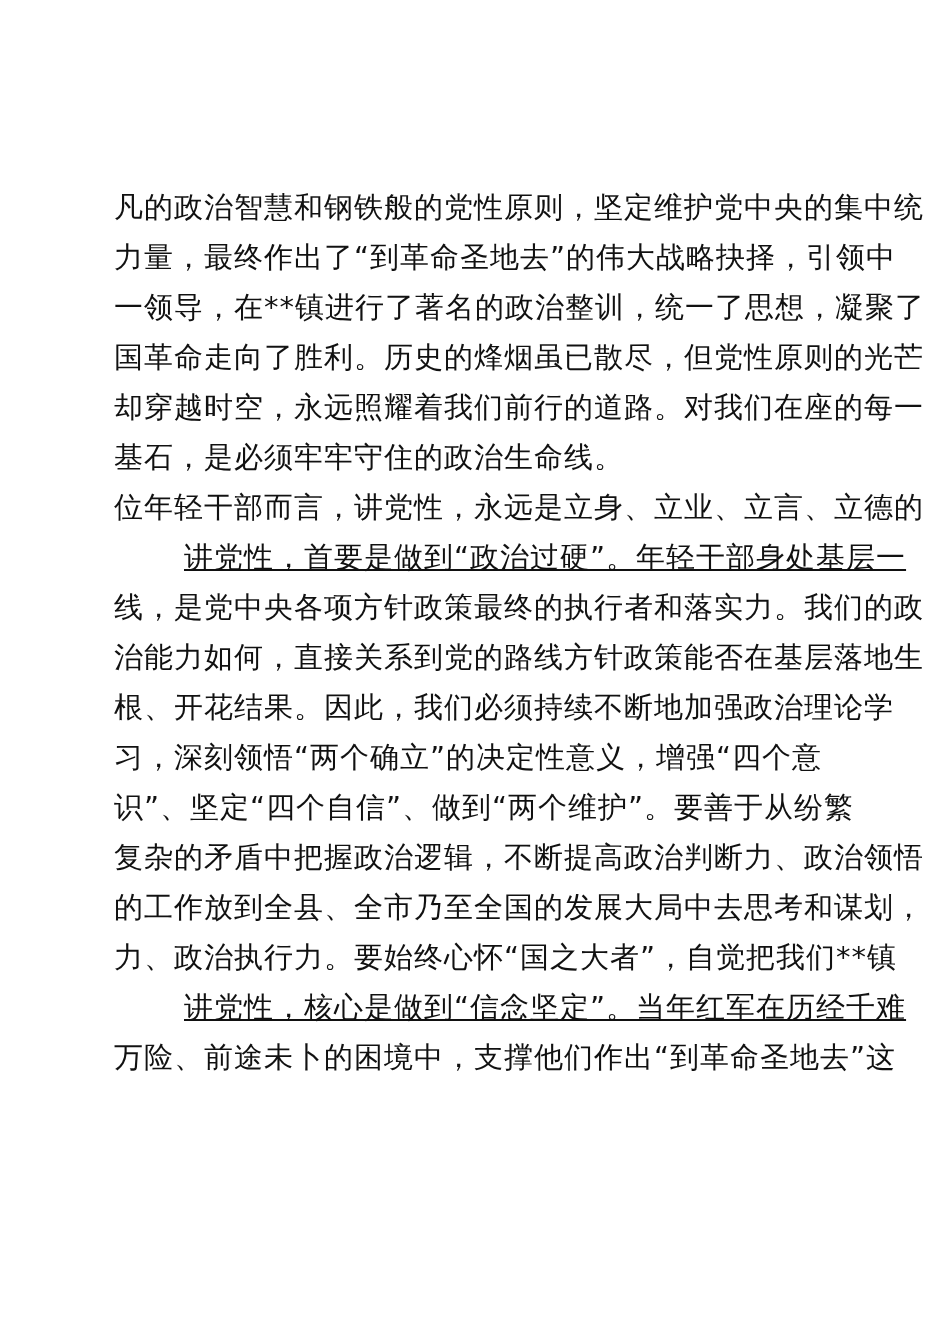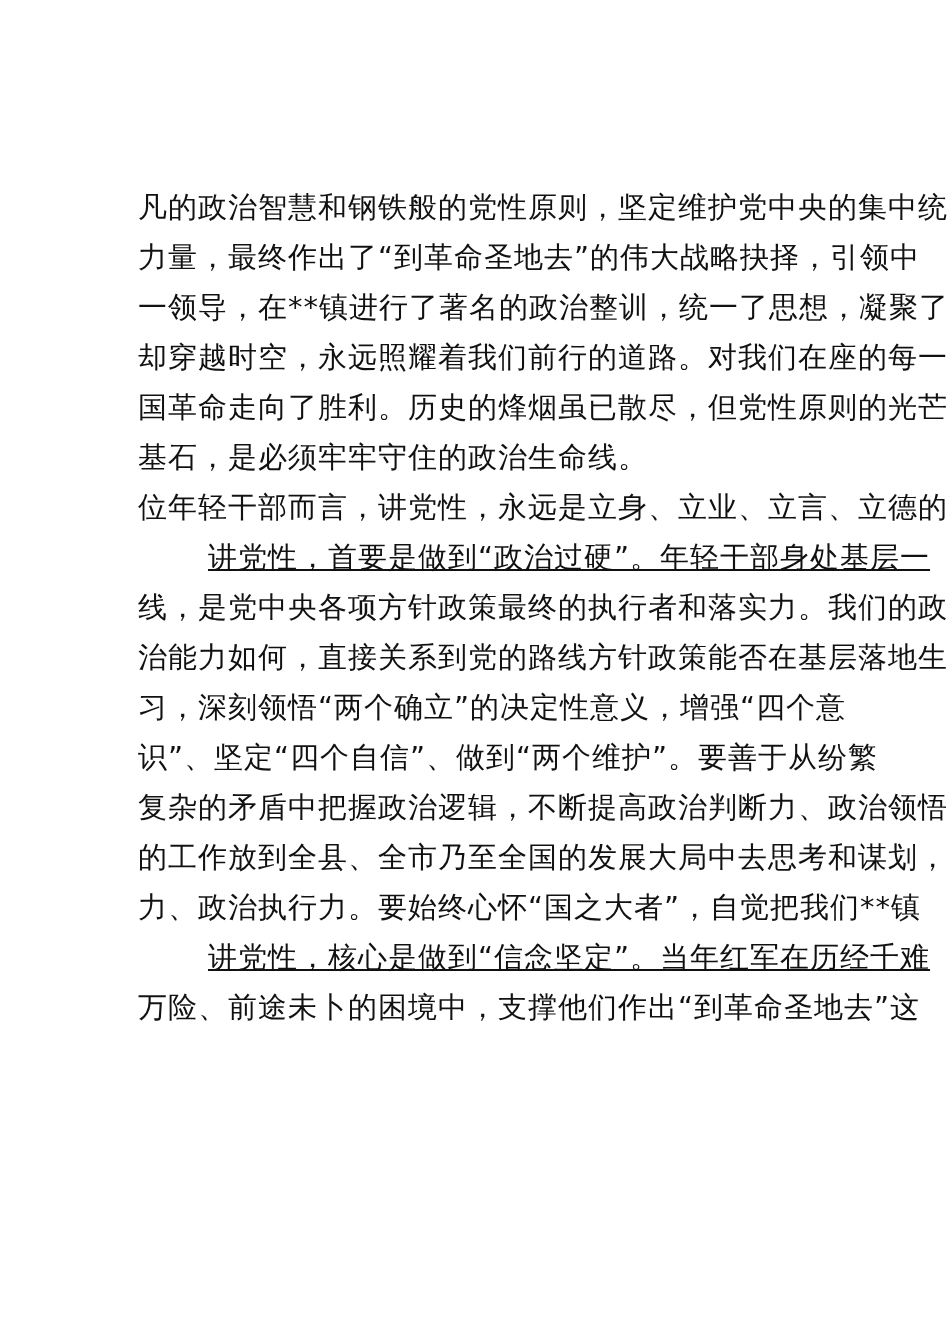--- a/index.html
+++ b/index.html
@@ -18,21 +18,21 @@
     .page {
       position: absolute;
       left: 0;
       top: 0;
       width: 950px;
       height: 1344px;
       background: #ffffff;
     }
     .body-text {
       position: absolute;
-      left: 138px;
+      left: 114px;
       top: 182px;
       width: 710px;
     }
     .line {
       height: 50px;
       line-height: 50px;
       font-size: 29px;
       white-space: nowrap;
       letter-spacing: 1px;
       overflow: visible;
@@ -45,30 +45,31 @@
 </head>
 <body>
 
 <div class="page">
   <div class="body-text">
 
     <div class="paragraph">
       <div class="line">凡的政治智慧和钢铁般的党性原则，坚定维护党中央的集中统</div>
       <div class="line">力量，最终作出了“到革命圣地去”的伟大战略抉择，引领中</div>
       <div class="line">一领导，在**镇进行了著名的政治整训，统一了思想，凝聚了</div>
+      <div class="line">国革命走向了胜利。历史的烽烟虽已散尽，但党性原则的光芒</div>
       <div class="line">却穿越时空，永远照耀着我们前行的道路。对我们在座的每一</div>
-      <div class="line">国革命走向了胜利。历史的烽烟虽已散尽，但党性原则的光芒</div>
       <div class="line">基石，是必须牢牢守住的政治生命线。</div>
       <div class="line">位年轻干部而言，讲党性，永远是立身、立业、立言、立德的</div>
     </div>
 
     <div class="paragraph">
       <div class="line indent">讲党性，首要是做到“政治过硬”。年轻干部身处基层一</div>
       <div class="line">线，是党中央各项方针政策最终的执行者和落实力。我们的政</div>
       <div class="line">治能力如何，直接关系到党的路线方针政策能否在基层落地生</div>
+      <div class="line">根、开花结果。因此，我们必须持续不断地加强政治理论学</div>
       <div class="line">习，深刻领悟“两个确立”的决定性意义，增强“四个意</div>
       <div class="line">识”、坚定“四个自信”、做到“两个维护”。要善于从纷繁</div>
       <div class="line">复杂的矛盾中把握政治逻辑，不断提高政治判断力、政治领悟</div>
       <div class="line">的工作放到全县、全市乃至全国的发展大局中去思考和谋划，</div>
       <div class="line">力、政治执行力。要始终心怀“国之大者”，自觉把我们**镇</div>
     </div>
 
     <div class="paragraph">
       <div class="line indent">讲党性，核心是做到“信念坚定”。当年红军在历经千难</div>
       <div class="line">万险、前途未卜的困境中，支撑他们作出“到革命圣地去”这</div>

